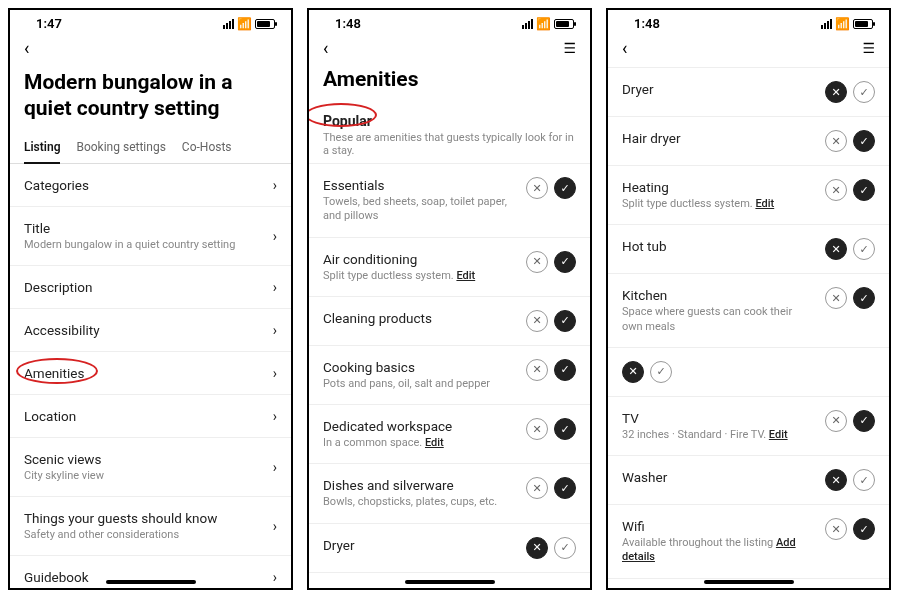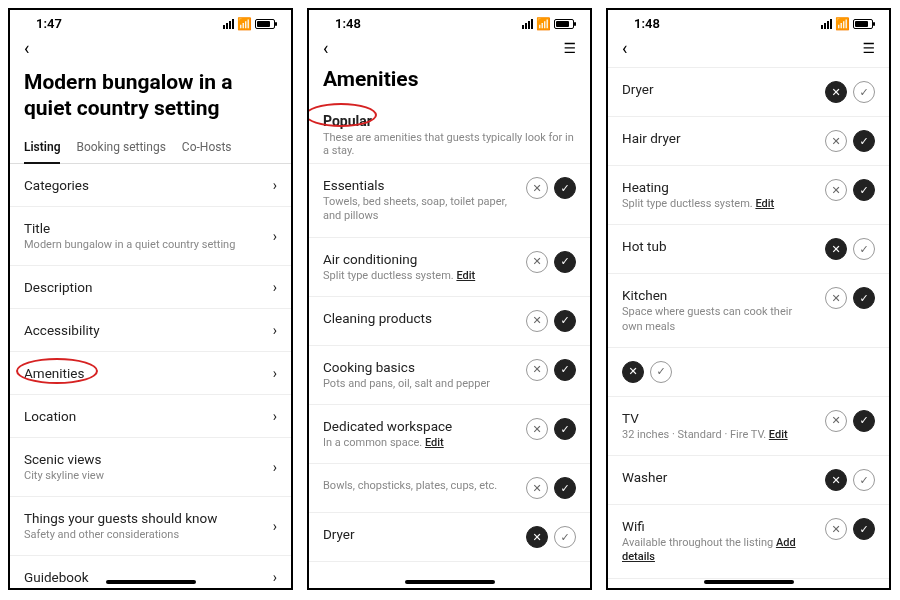--- a/index.html
+++ b/index.html
@@ -326,20 +326,21 @@
           <div class="amen-label">Dedicated workspace</div>
           <div class="amen-sub">In a common space. <span class="edit">Edit</span></div>
         </div>
         <div class="toggles">
           <span class="tg">✕</span>
           <span class="tg on">✓</span>
         </div>
       </div>
       <div class="amen-row">
         <div class="amen-body">
+          <div class="amen-label">Dishes and silverware</div>
           <div class="amen-sub">Bowls, chopsticks, plates, cups, etc. </div>
         </div>
         <div class="toggles">
           <span class="tg">✕</span>
           <span class="tg on">✓</span>
         </div>
       </div>
       <div class="amen-row">
         <div class="amen-body">
           <div class="amen-label">Dryer</div>

